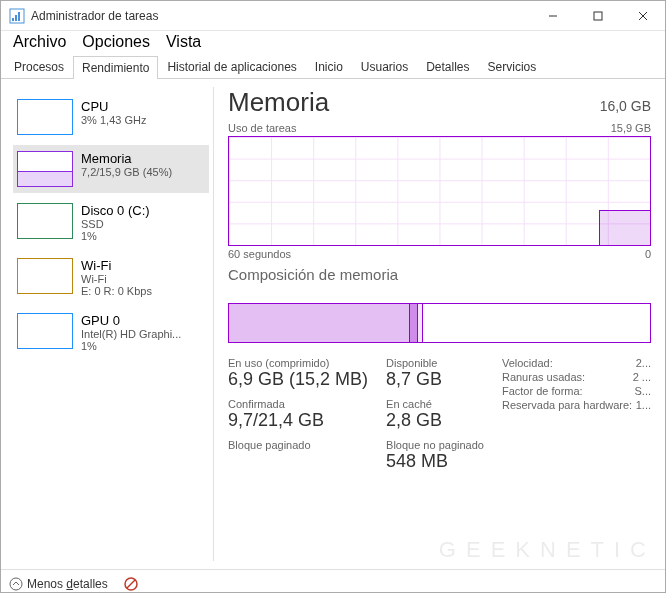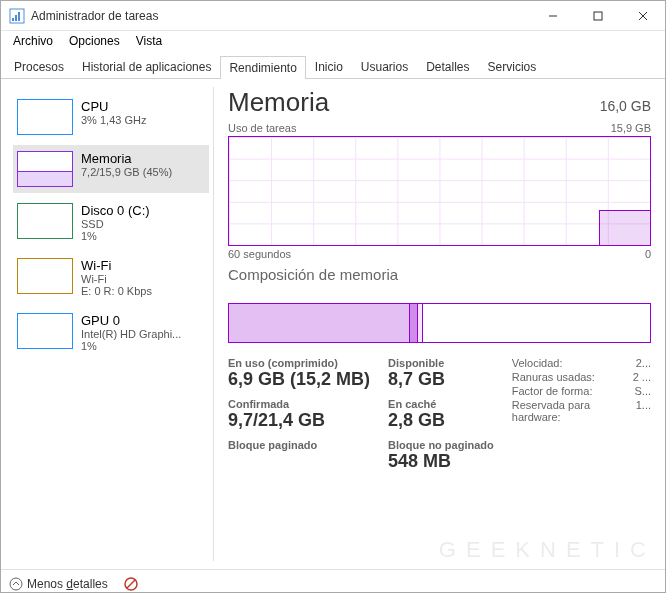--- a/index.html
+++ b/index.html
@@ -2,21 +2,21 @@
 <html><head>
 <meta charset="utf-8">
 <style>
 * { box-sizing: border-box; margin: 0; padding: 0; font-family: "Segoe UI", Tahoma, sans-serif; }
 body { background: #fff; width: 666px; height: 593px; overflow: hidden; border: 1px solid #aaa; }
 .titlebar { height: 30px; display: flex; align-items: center; padding-left: 8px; border-bottom: 1px solid #e5e5e5; }
 .titlebar-icon { width: 16px; height: 16px; margin-right: 6px; }
 .titlebar-title { font-size: 12px; color: #333; flex: 1; }
 .win-controls { display: flex; }
 .win-btn { width: 45px; height: 29px; display: flex; align-items: center; justify-content: center; font-size: 10px; color: #333; }
-.menubar { height: 20px; display: flex; align-items: center; padding: 0 4px; font-size: 12px; }
+.menubar { height: 20px; display: flex; padding: 0 4px; font-size: 16px; }
 .menu-item { padding: 2px 8px; }
 .tabbar { display: flex; padding: 4px 4px 0 4px; font-size: 12px; border-bottom: 1px solid #d0d0d0; }
 .tab { padding: 4px 8px; border: 1px solid transparent; border-bottom: none; background: #fff; color: #333; position: relative; }
 .tab.active { border-color: #d0d0d0; top: 1px; background: #fff; }
 .content { display: flex; height: 490px; }
 .sidebar { width: 205px; padding: 6px 4px; border-right: 1px solid #e0e0e0; margin: 8px 4px 8px 8px; overflow: hidden; }
 .side-item { display: flex; align-items: flex-start; padding: 6px 4px; margin-bottom: 4px; }
 .side-item.selected { background: #e5e5e5; }
 .side-thumb { width: 56px; height: 36px; border: 1px solid; margin-right: 8px; flex-shrink: 0; background: #fff; position: relative; }
 .side-info { font-size: 12px; overflow: hidden; }
@@ -30,21 +30,21 @@
 .big-chart { height: 110px; border: 1px solid #9400d3; background:
   linear-gradient(to right, #f4e0fa 1px, transparent 1px) 0 0 / 10% 100%,
   linear-gradient(to bottom, #f4e0fa 1px, transparent 1px) 0 0 / 100% 20%;
   position: relative; overflow: hidden; }
 .mem-fill { position: absolute; right: 0; bottom: 0; width: 12%; height: 32%; background: rgba(148,0,211,0.15); border-top: 1px solid #9400d3; border-left: 1px solid #9400d3; }
 .axis-row { display: flex; justify-content: space-between; font-size: 11px; color: #666; margin: 2px 0 6px; }
 .comp-label { font-size: 15px; color: #666; margin-bottom: 20px; }
 .comp-bar { height: 40px; border: 1px solid #9400d3; display: flex; margin-bottom: 14px; }
 .comp-seg { height: 100%; }
 .stats { display: flex; gap: 18px; }
-.stat-col { display: flex; flex-direction: column; gap: 8px; font-weight: bold; }
+.stat-col { display: flex; flex-direction: column; gap: 8px; }
 .stat-block .label { font-size: 11px; color: #666; }
 .stat-block .value { font-size: 18px; color: #333; }
 .spec-col { font-size: 11px; color: #666; flex:1; }
 .spec-row { display: flex; justify-content: space-between; margin-bottom: 2px; }
 .footer { height: 28px; border-top: 1px solid #e0e0e0; display: flex; align-items: center; padding: 0 8px; font-size: 12px; gap: 16px; }
 .footer-link { color: #0066cc; display: flex; align-items: center; gap: 4px; }
 .footer-item { display: flex; align-items: center; gap: 4px; color: #333; }
 .chev-icon, .forbid-icon { width: 14px; height: 14px; }
 u { text-decoration: underline; }
 .watermark { position: absolute; bottom: 30px; right: 10px; font-size: 22px; letter-spacing: 10px; color: rgba(0,0,0,0.08); font-weight: 300; pointer-events: none; }
@@ -81,22 +81,22 @@
 </div>
 
 <div class="menubar">
   <span class="menu-item">Archivo</span>
   <span class="menu-item">Opciones</span>
   <span class="menu-item">Vista</span>
 </div>
 
 <div class="tabbar">
   <div class="tab">Procesos</div>
+  <div class="tab active">Rendimiento</div>
   <div class="tab">Historial de aplicaciones</div>
-  <div class="tab active">Rendimiento</div>
   <div class="tab">Inicio</div>
   <div class="tab">Usuarios</div>
   <div class="tab">Detalles</div>
   <div class="tab">Servicios</div>
 </div>
 
 <div class="content">
   <div class="sidebar">
     <div class="side-item">
       <div class="side-thumb" style="border-color:#1e90ff"></div>

